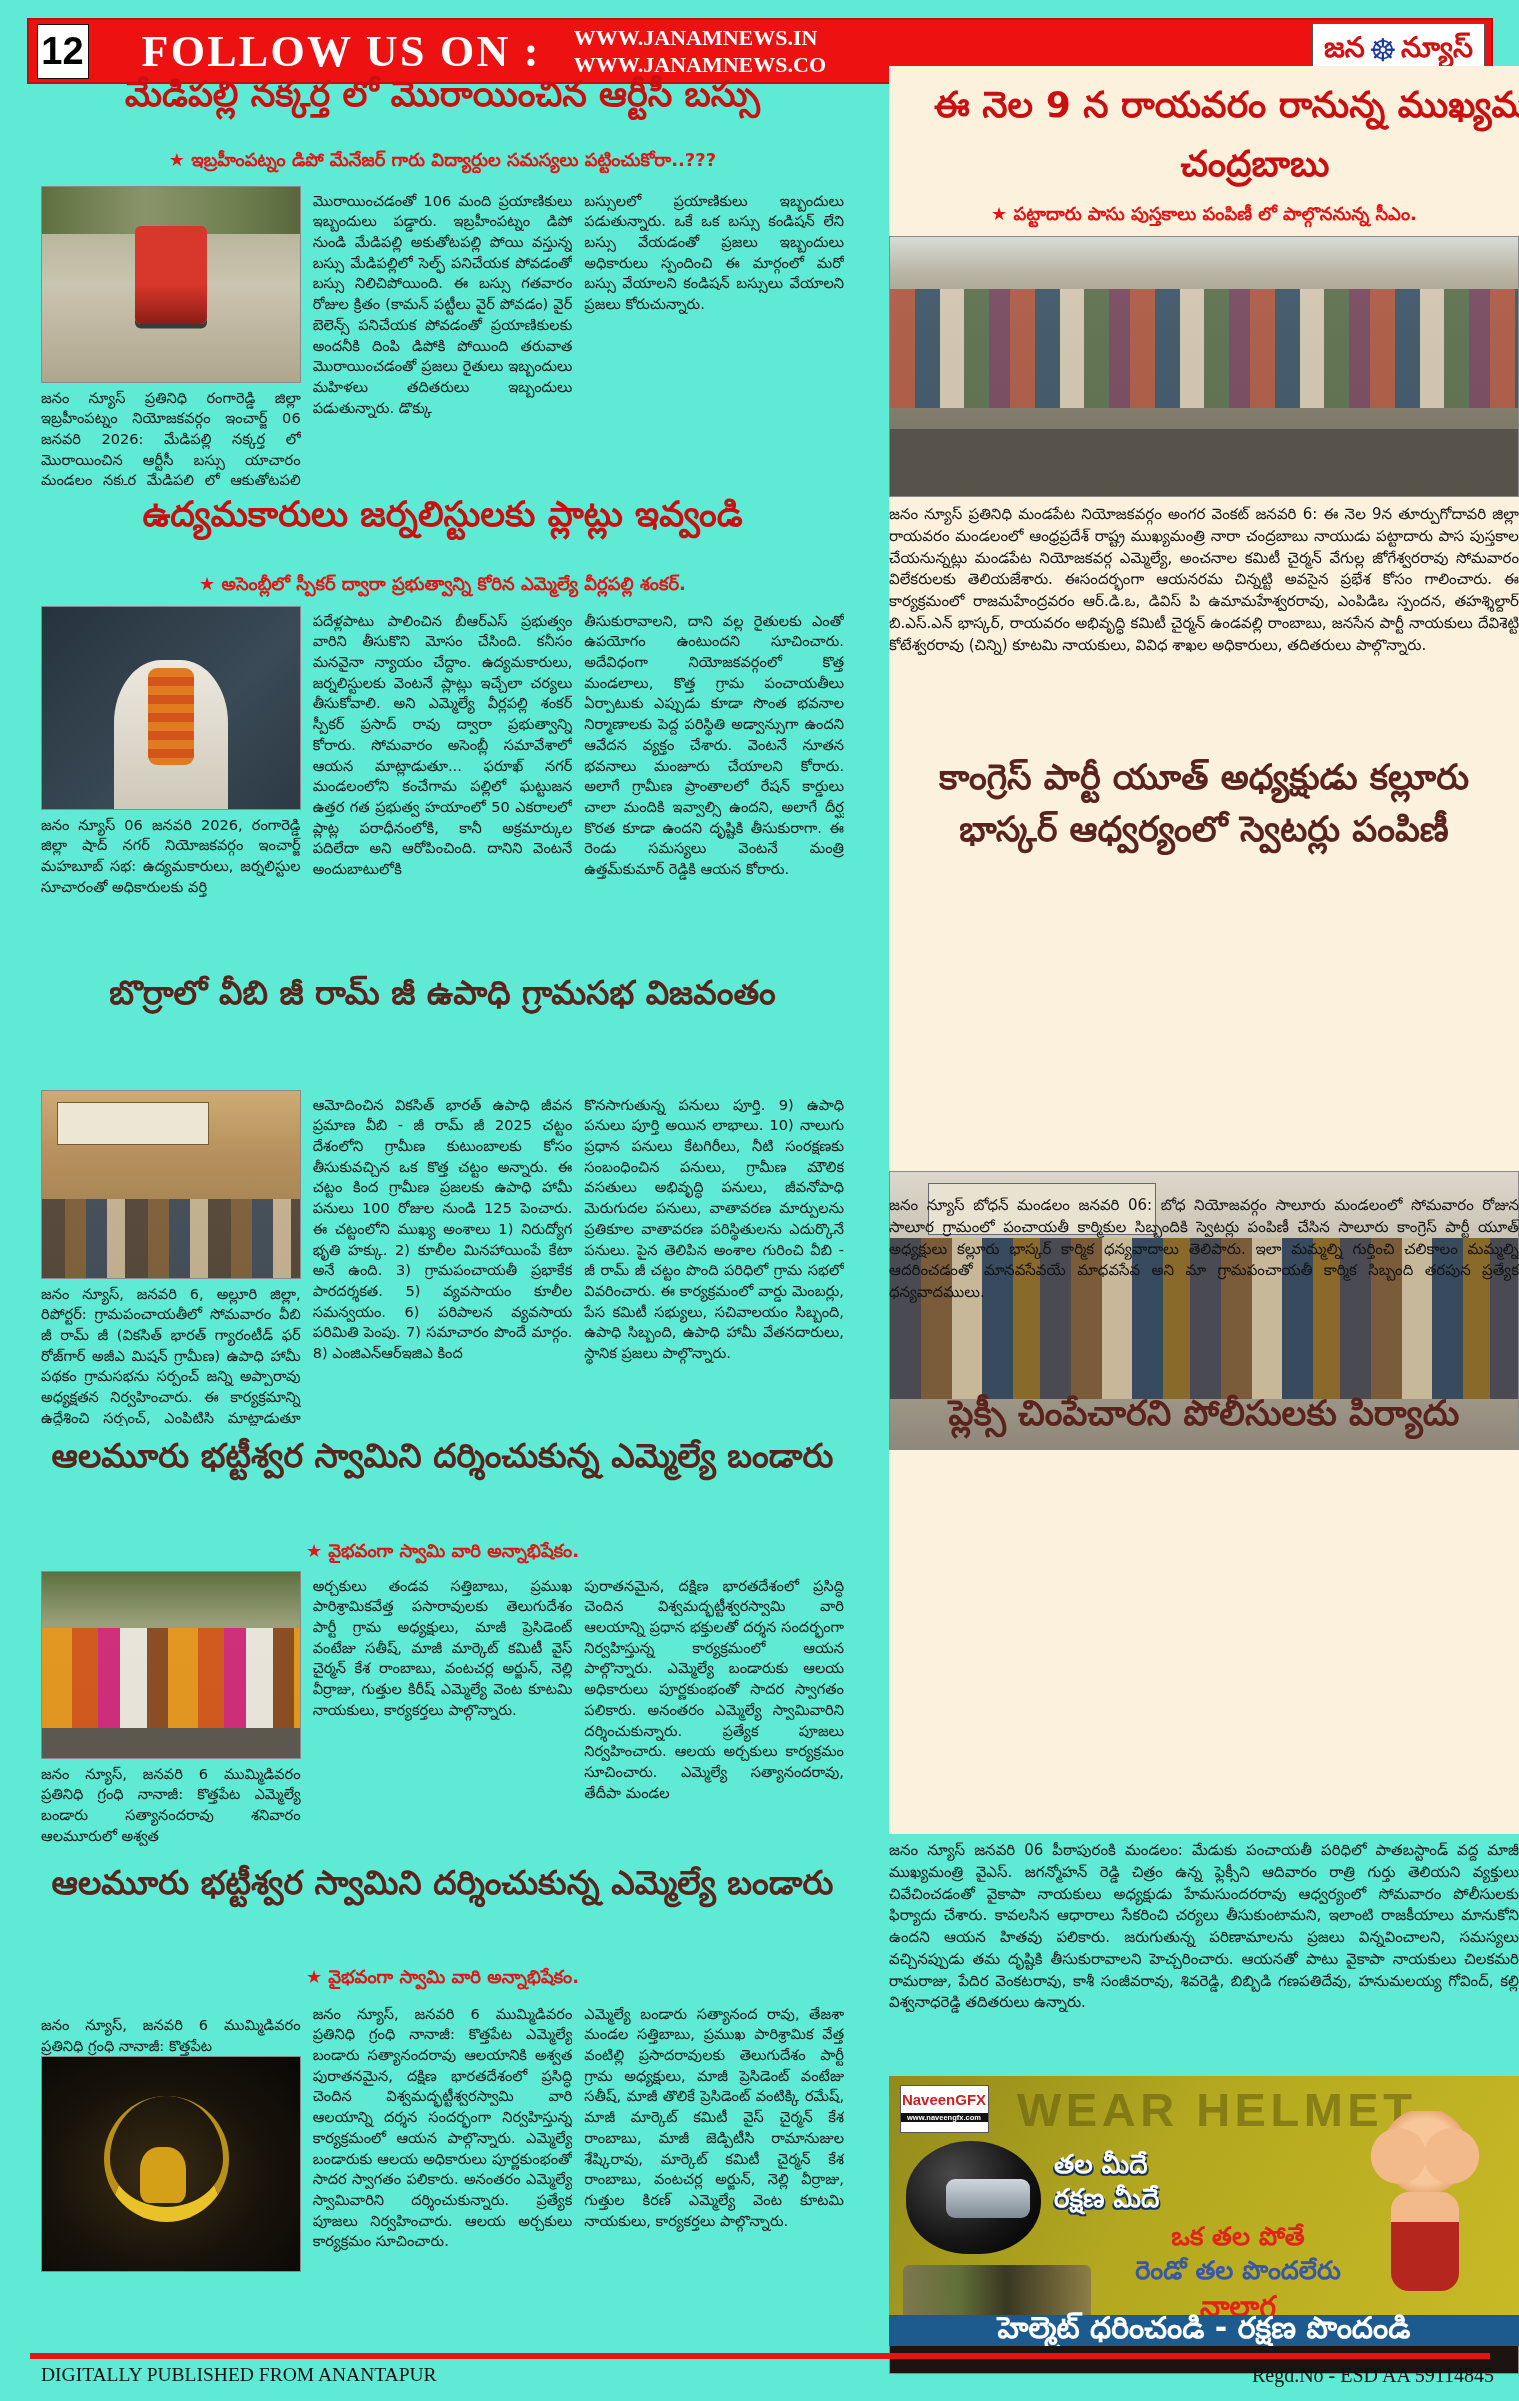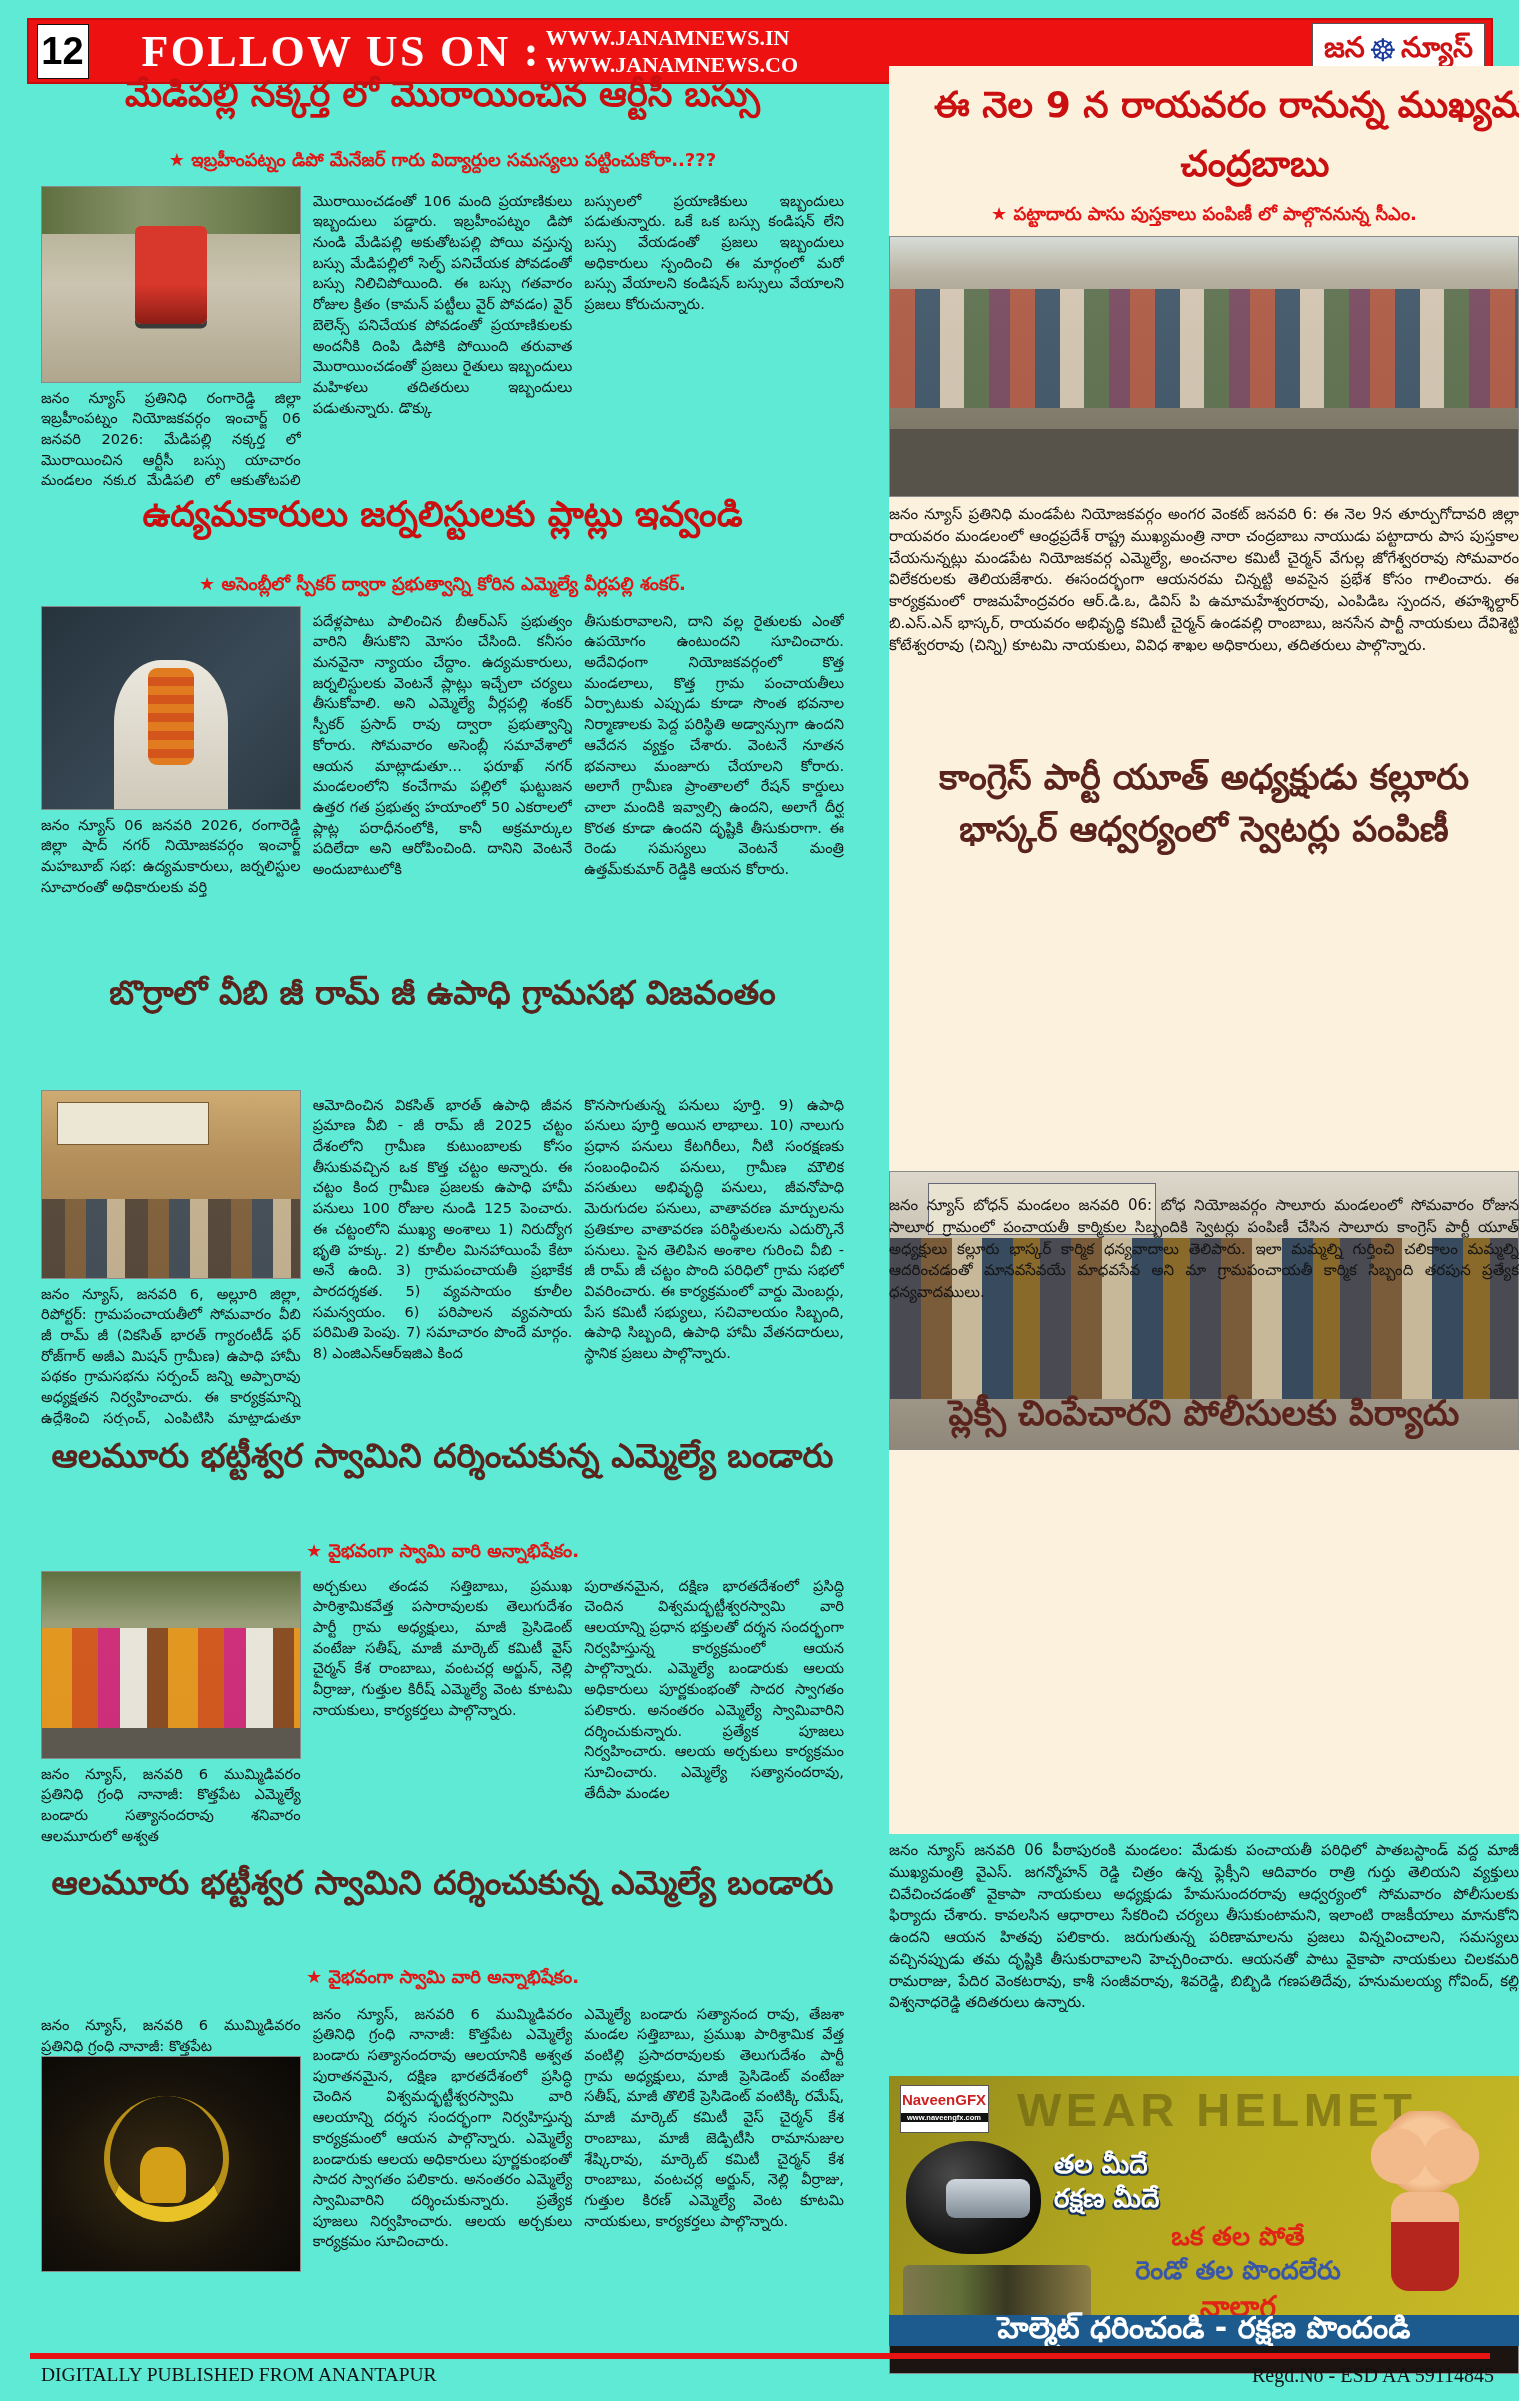--- a/index.html
+++ b/index.html
@@ -8,21 +8,21 @@
   .abs{position:absolute}
 
   
   .masthead{left:27px;top:18px;width:1466px;height:66px;background:#ee1111;
             border:2.3px solid #c50d0d;box-sizing:border-box;display:flex;align-items:center}
   .pageno{background:#fff;color:#000;font:bold 38px "Liberation Sans",sans-serif;
           width:50px;height:53px;display:flex;align-items:center;justify-content:center;
           border:1.5px solid #111;margin-left:7.5px}
   .follow{color:#fff;font-family:"Liberation Serif",serif;font-size:44px;font-weight:bold;
           letter-spacing:2.3px;margin-left:53px;white-space:nowrap}
-  .urls{margin-left:5px;color:#fff;font-family:"Liberation Serif",serif;font-size:22px;
+  .urls{margin-left:33px;color:#fff;font-family:"Liberation Serif",serif;font-size:22px;
         font-weight:bold;line-height:1.25;white-space:nowrap}
   .logo{margin-left:auto;margin-right:6px;background:#fff;border:1.5px solid #555;
         width:171px;height:54px;display:flex;align-items:center;justify-content:center;
         gap:4px;color:#d01212;font-size:28.5px;font-weight:bold;white-space:nowrap;overflow:hidden}
   .logo .wheel{color:#1a3a9e;font-size:31.5px;line-height:1}
 
   
   .hl{font-weight:bold;text-align:center;margin:0;overflow:hidden}
   .hl.red{color:#c90f0f}
   .hl.maroon{color:#5a241c}

